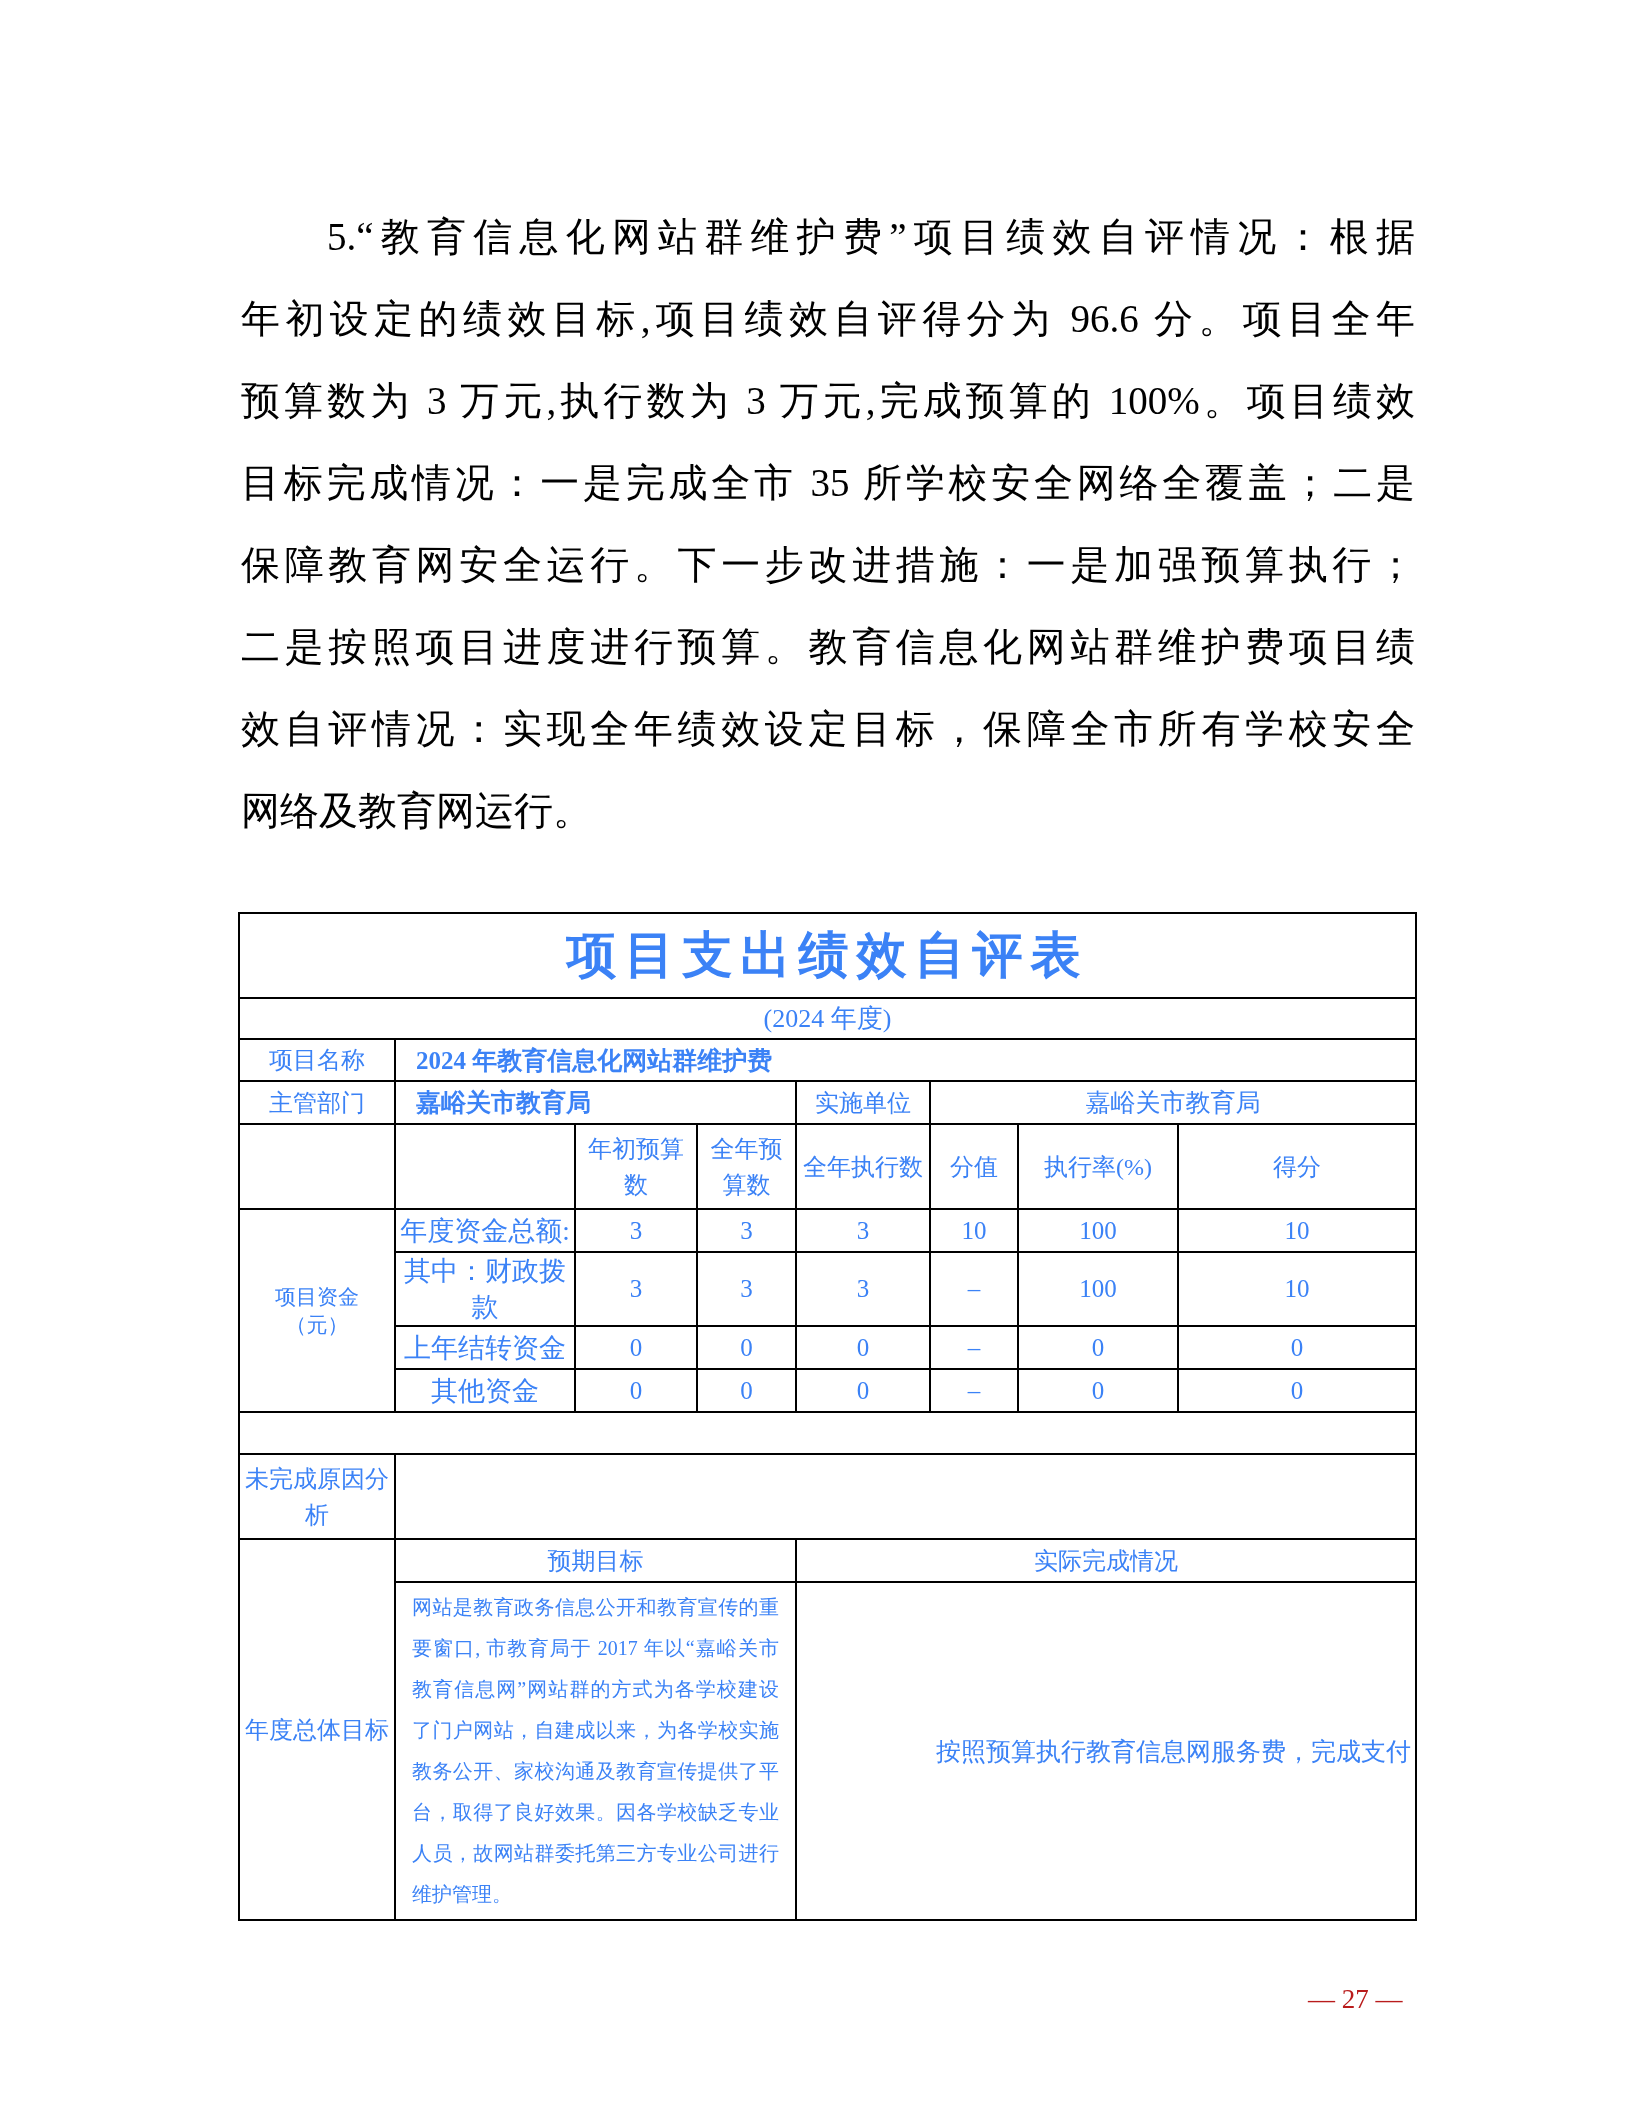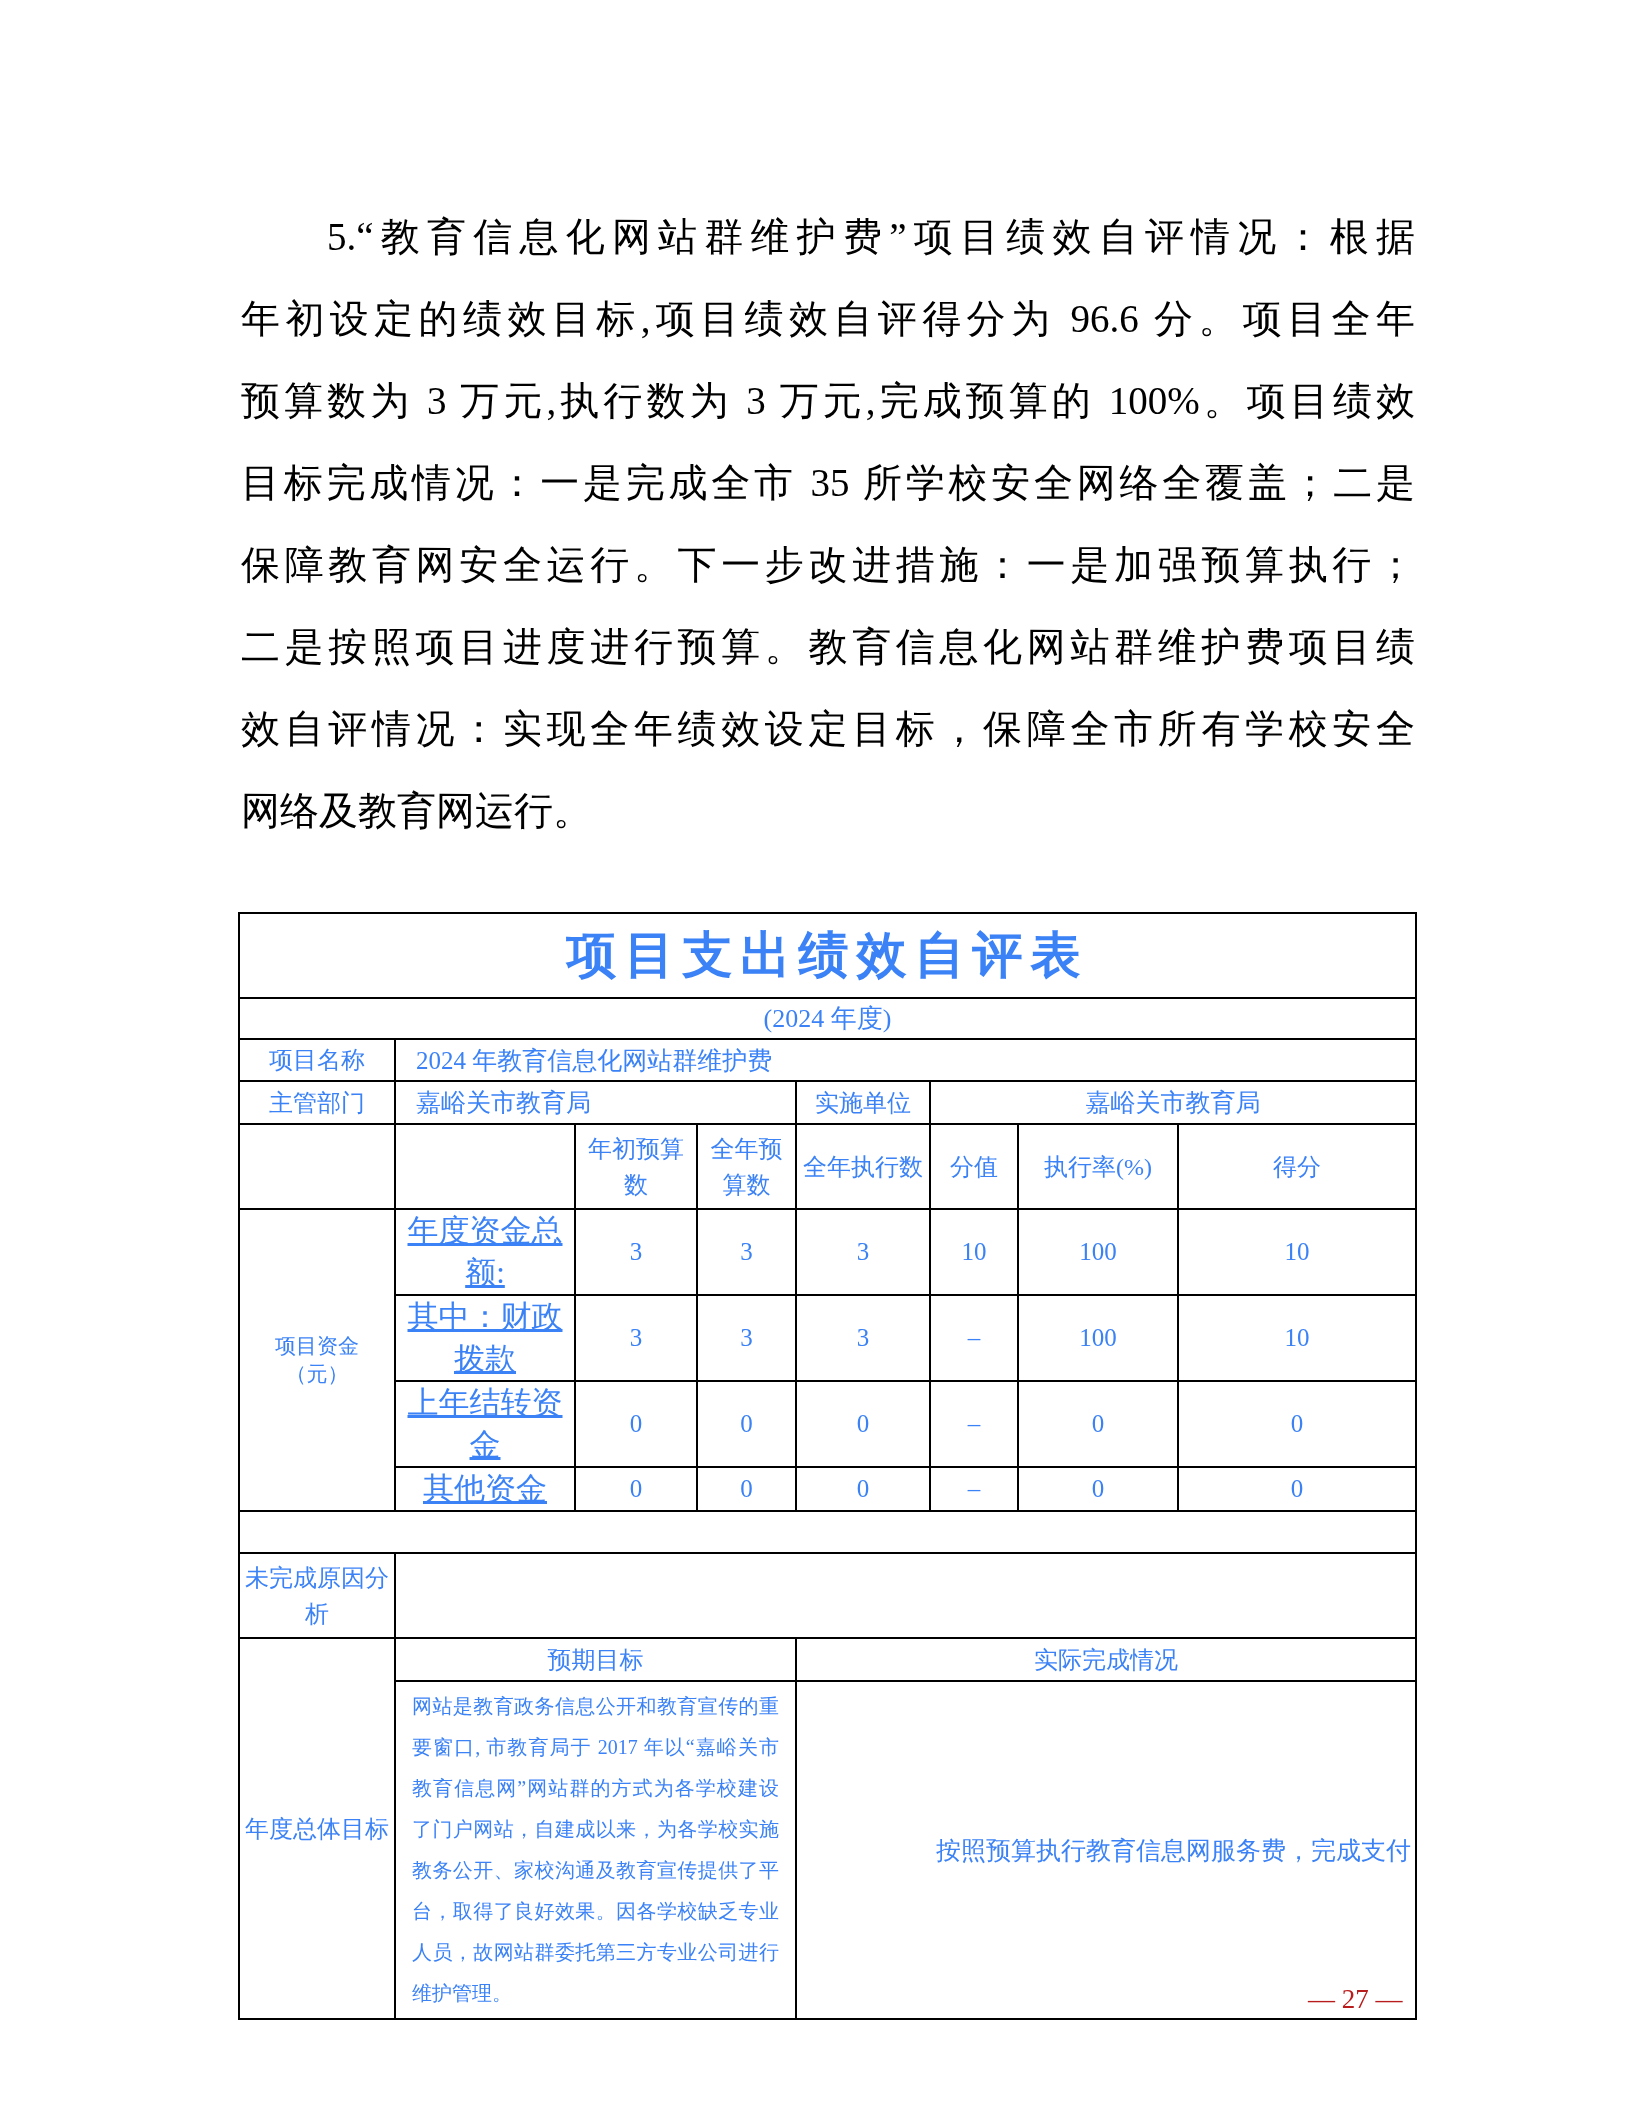--- a/index.html
+++ b/index.html
@@ -63,24 +63,24 @@
 
   td.title {
     font-size: 50px;
     font-weight: bold;
     letter-spacing: 8px;
   }
   td.subtitle { font-size: 26px; }
   td.lab { font-size: 24px; }
   td.pre { white-space: pre-line; line-height: 36px; }
   td.hdr { font-size: 24px; }
-  td.sub { font-size: 31px; text-decoration: underline; }
+  td.sub { font-size: 27px; }
   td.num { font-size: 25px; }
   td.funds-label { font-size: 21px; }
-  td.val-left { text-align: left; padding-left: 20px; }
+  td.val-left { text-align: left; padding-left: 20px; font-weight: bold; }
   td.goal-text {
     font-size: 20px;
     line-height: 41px;
     padding: 4px 16px;
     vertical-align: middle;
   }
   td.actual {
     text-align: right;
     padding-left: 20px;
     font-size: 25px;

